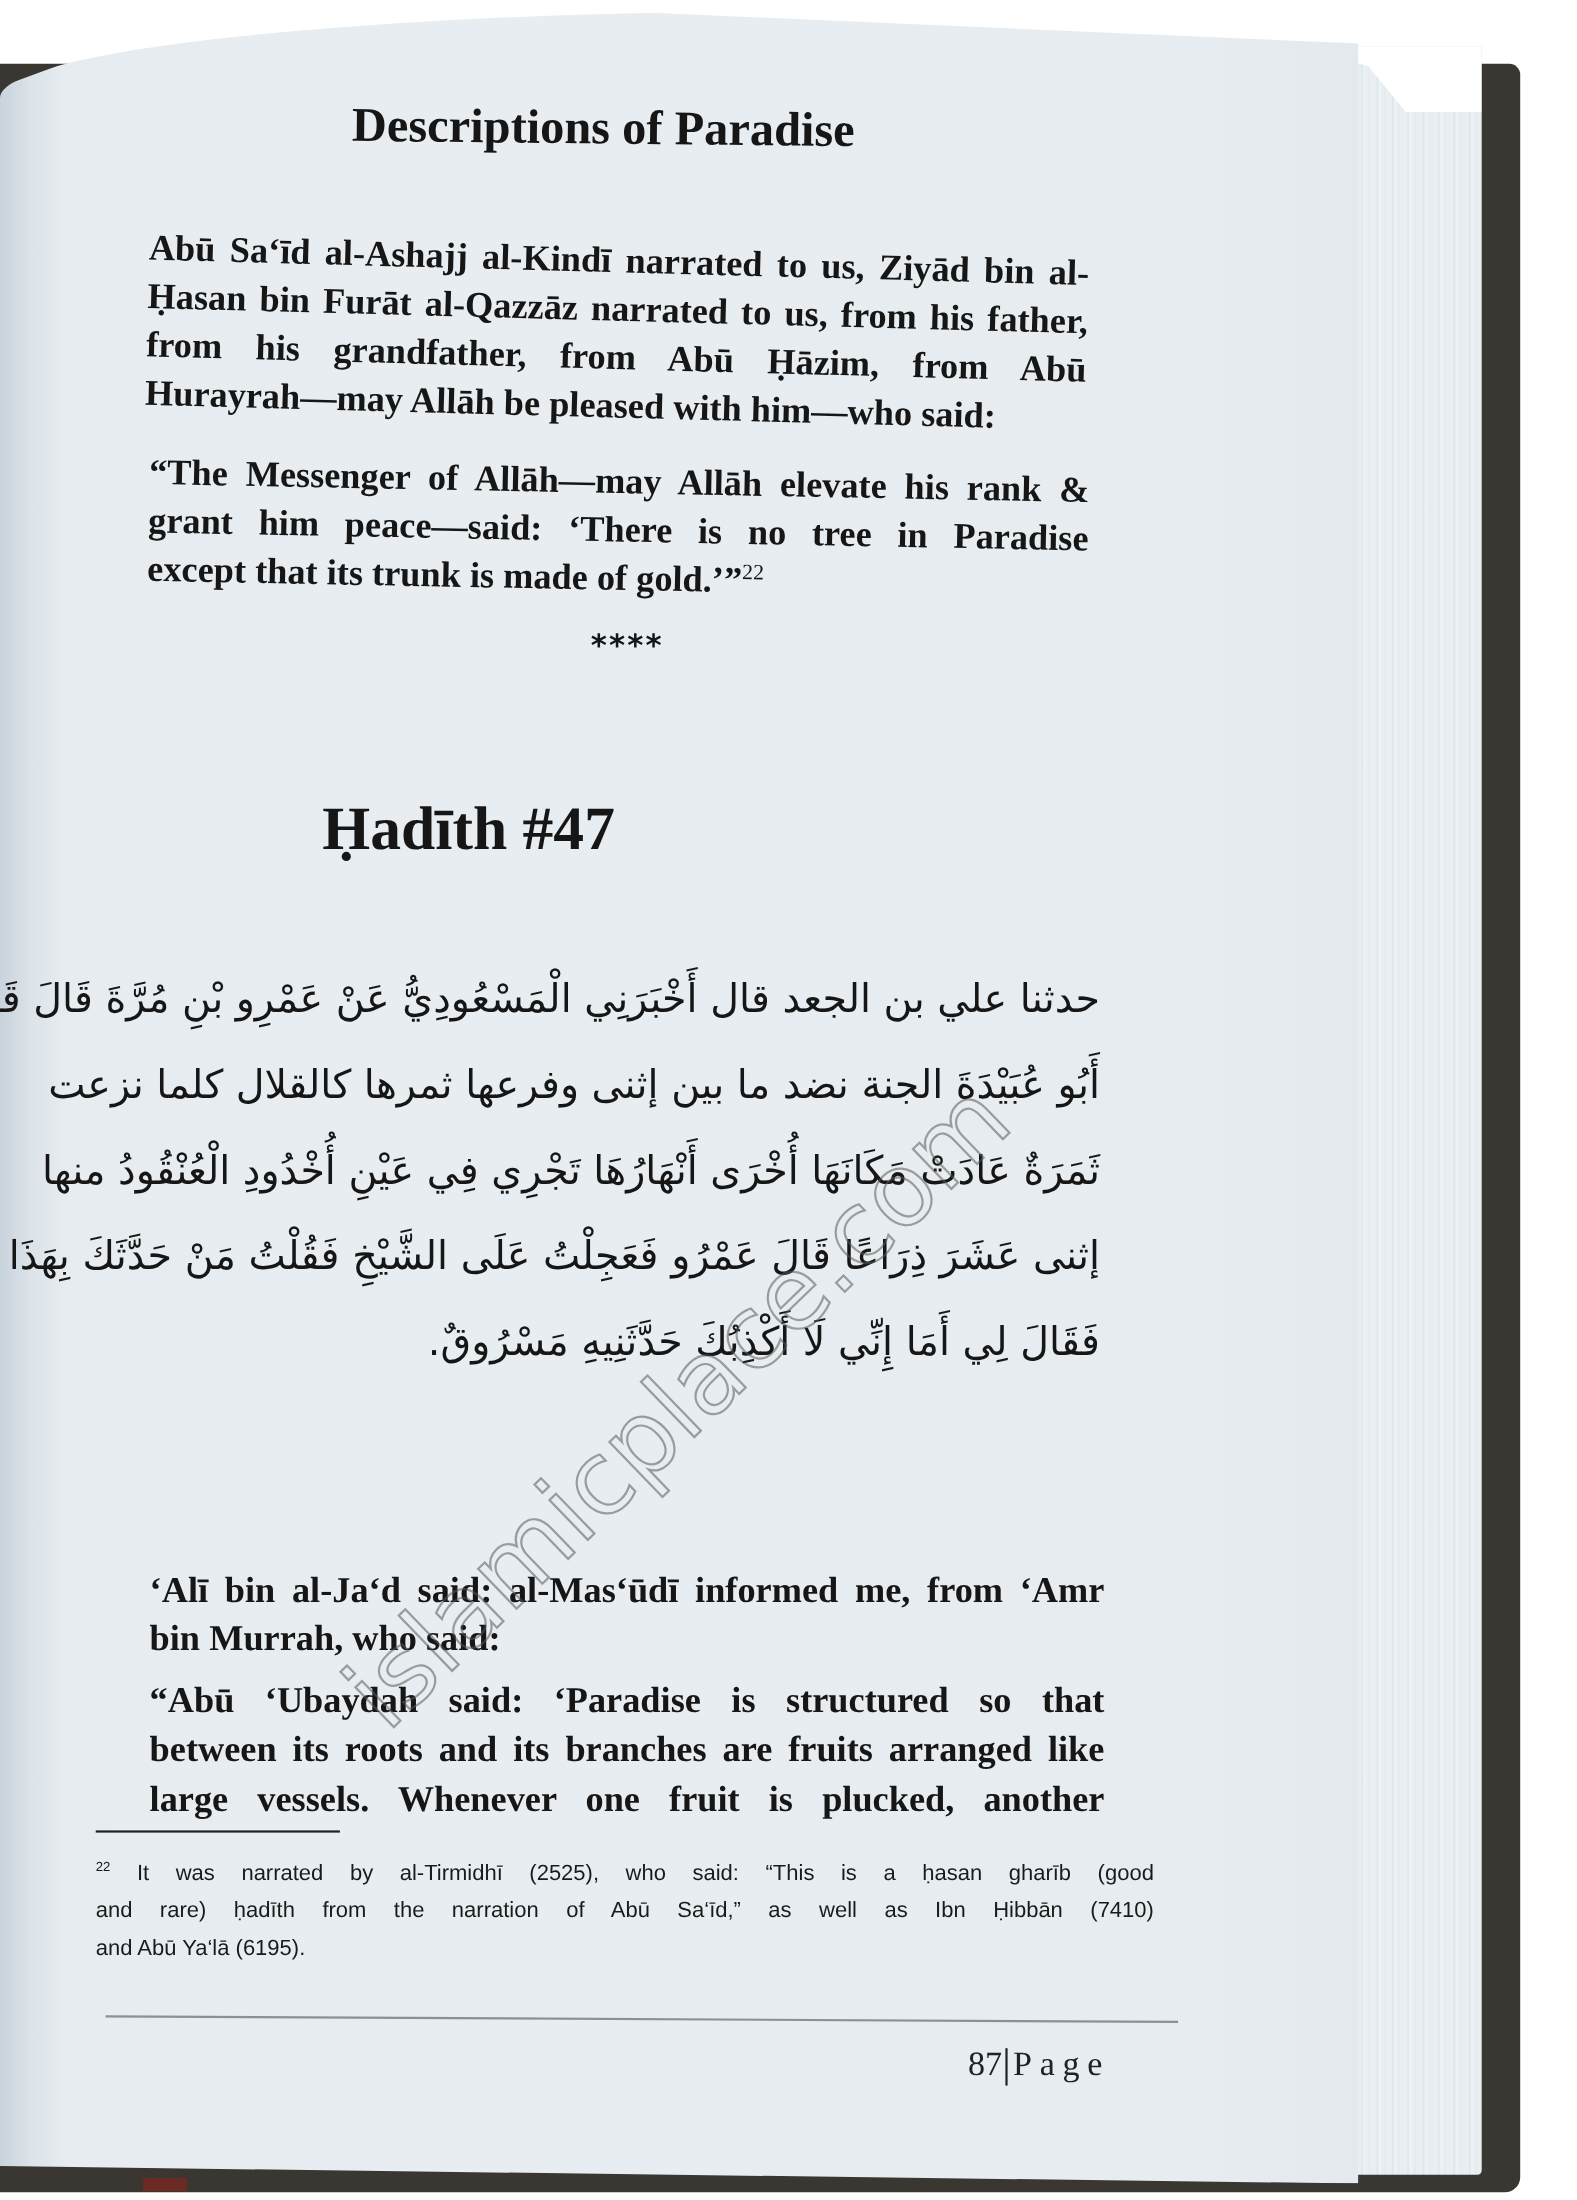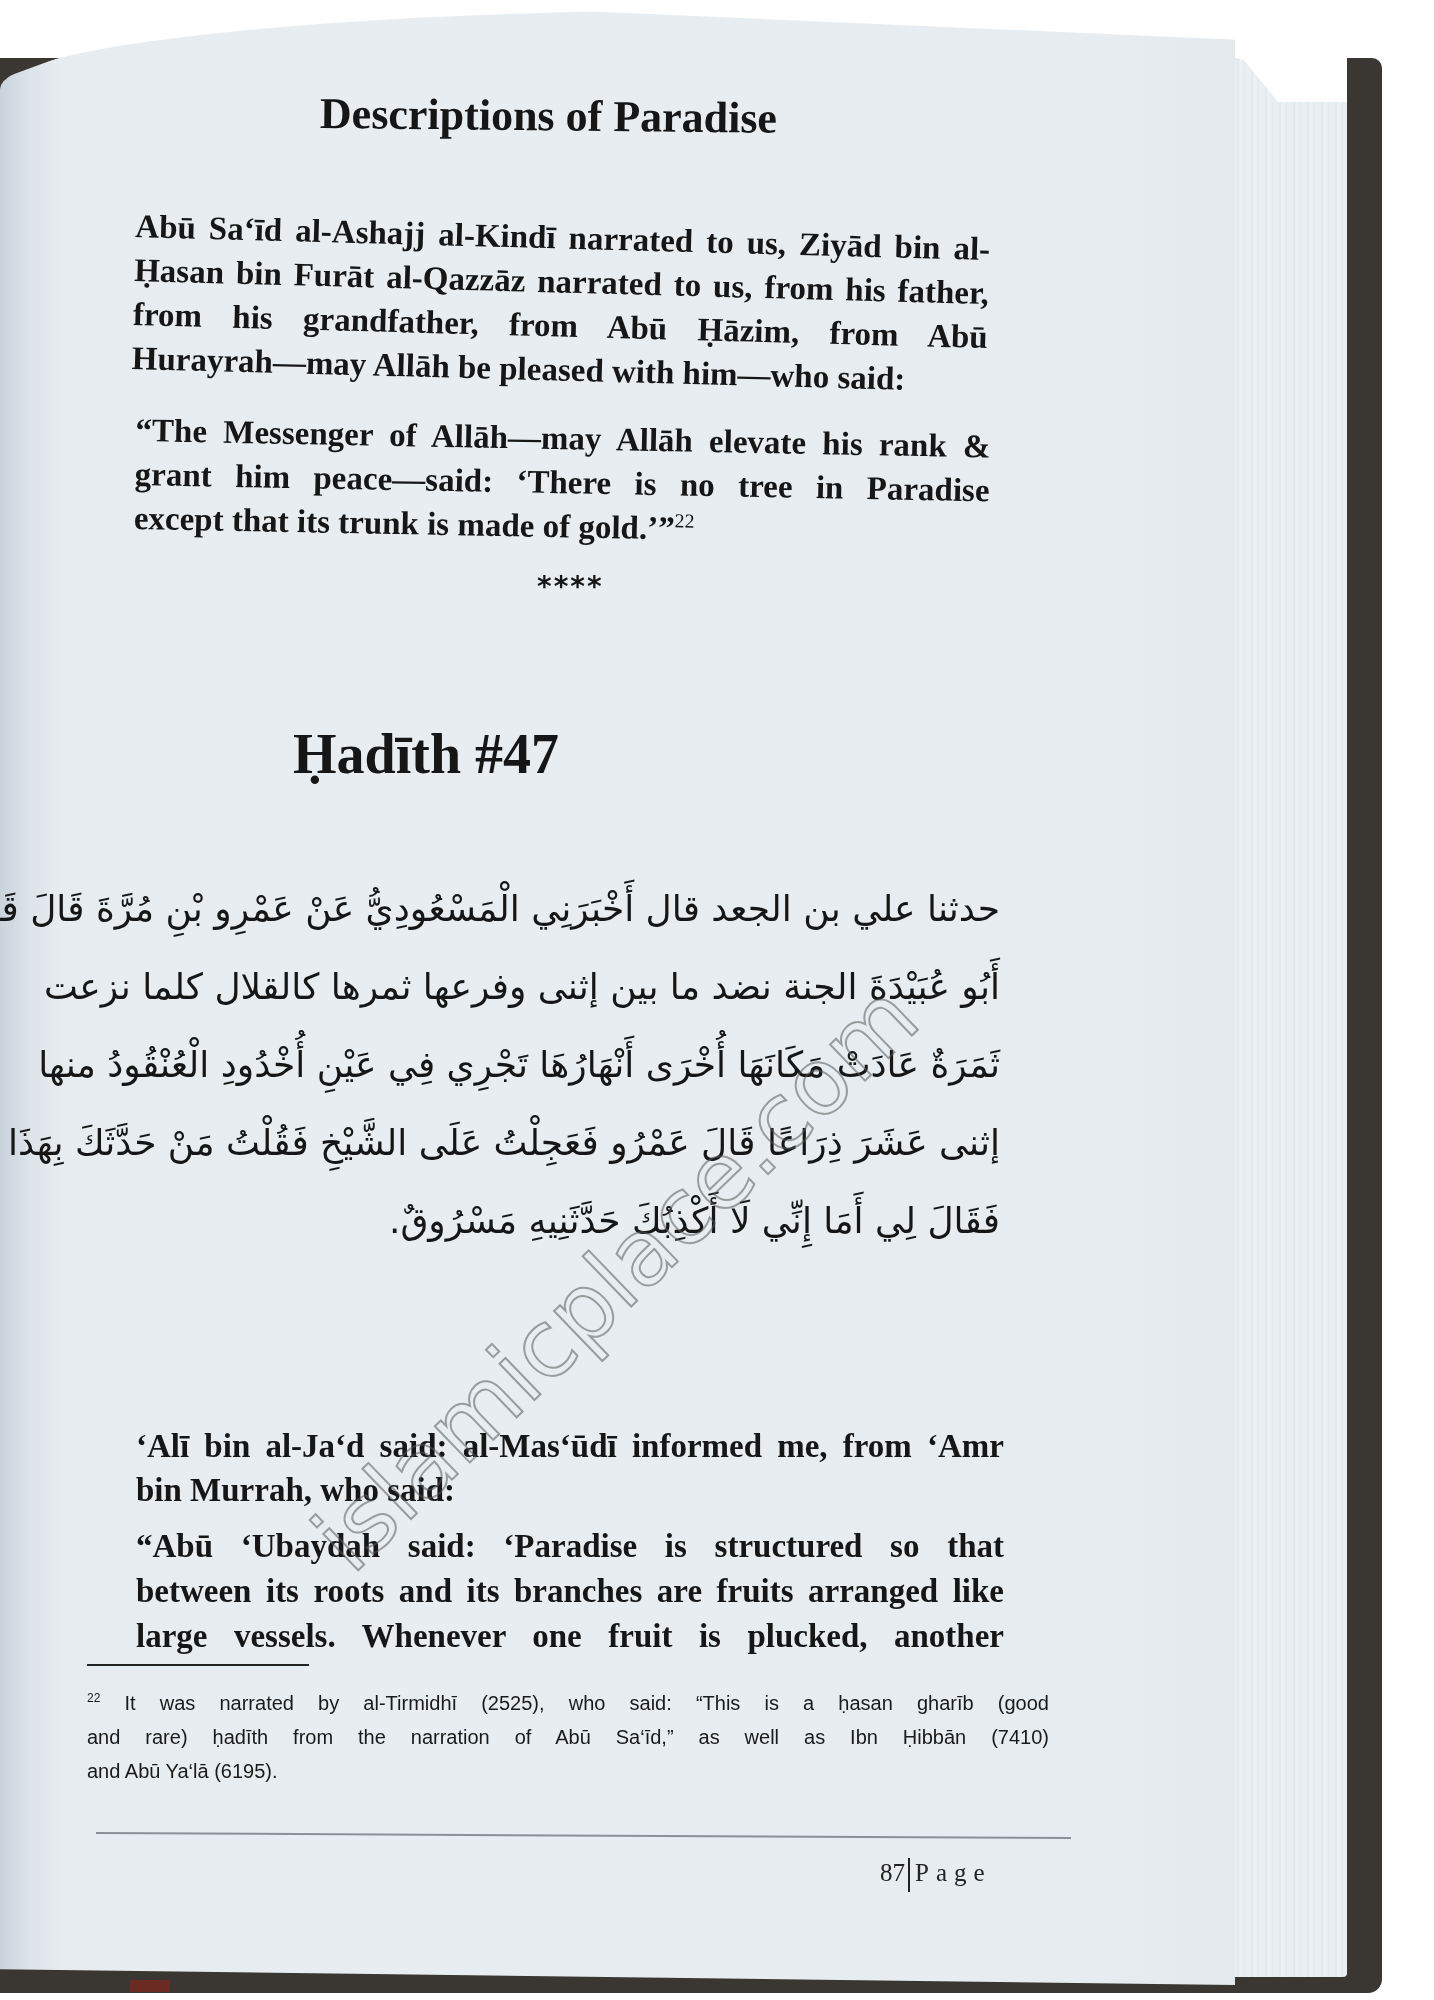--- a/index.html
+++ b/index.html
@@ -222,21 +222,21 @@
       height: 2px;
       background: #8a9095;
       transform: rotate(0.3deg);
       transform-origin: left center;
     }
     .page-number {
       position: absolute;
       left: 880px;
       top: 1858px;
       font-family: "Liberation Serif", serif;
-      font-size: 25px;
+      font-size: 31px;
       color: #222;
       margin: 0;
       white-space: nowrap;
     }
     .page-number .sep {
       display: inline-block;
       width: 2px;
       height: 34px;
       background: #222;
       vertical-align: middle;

